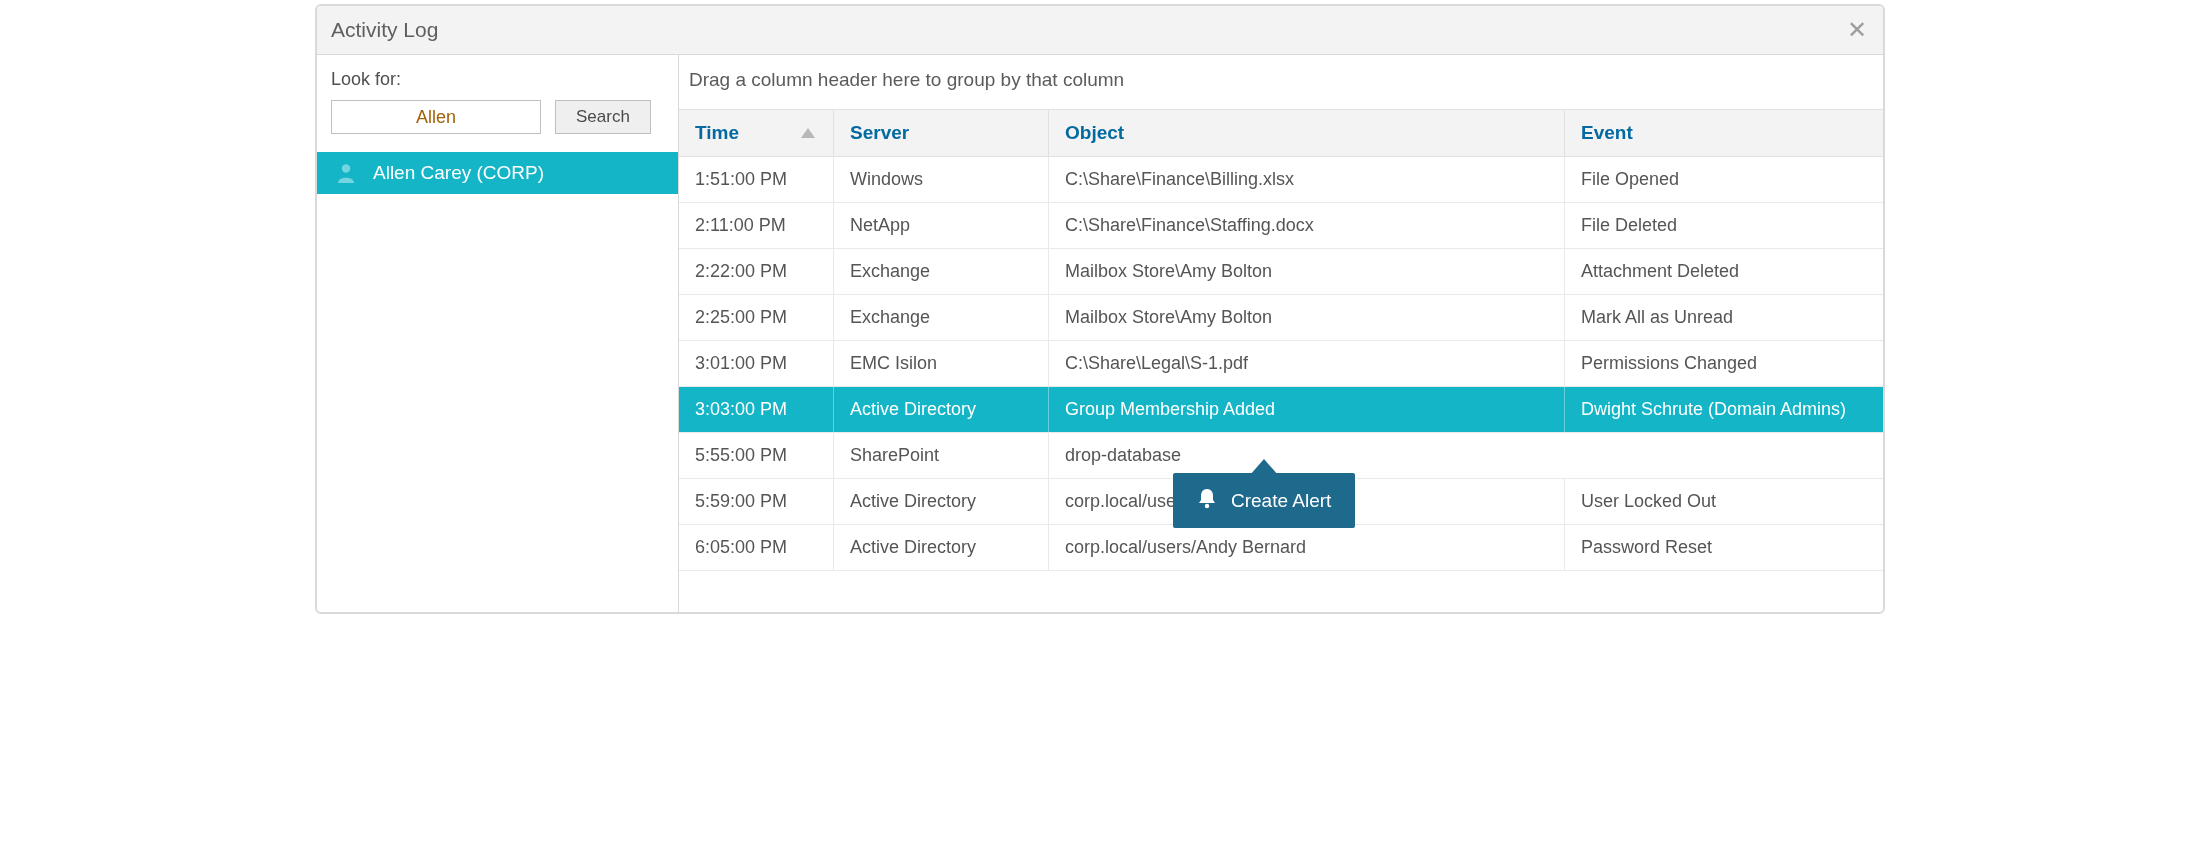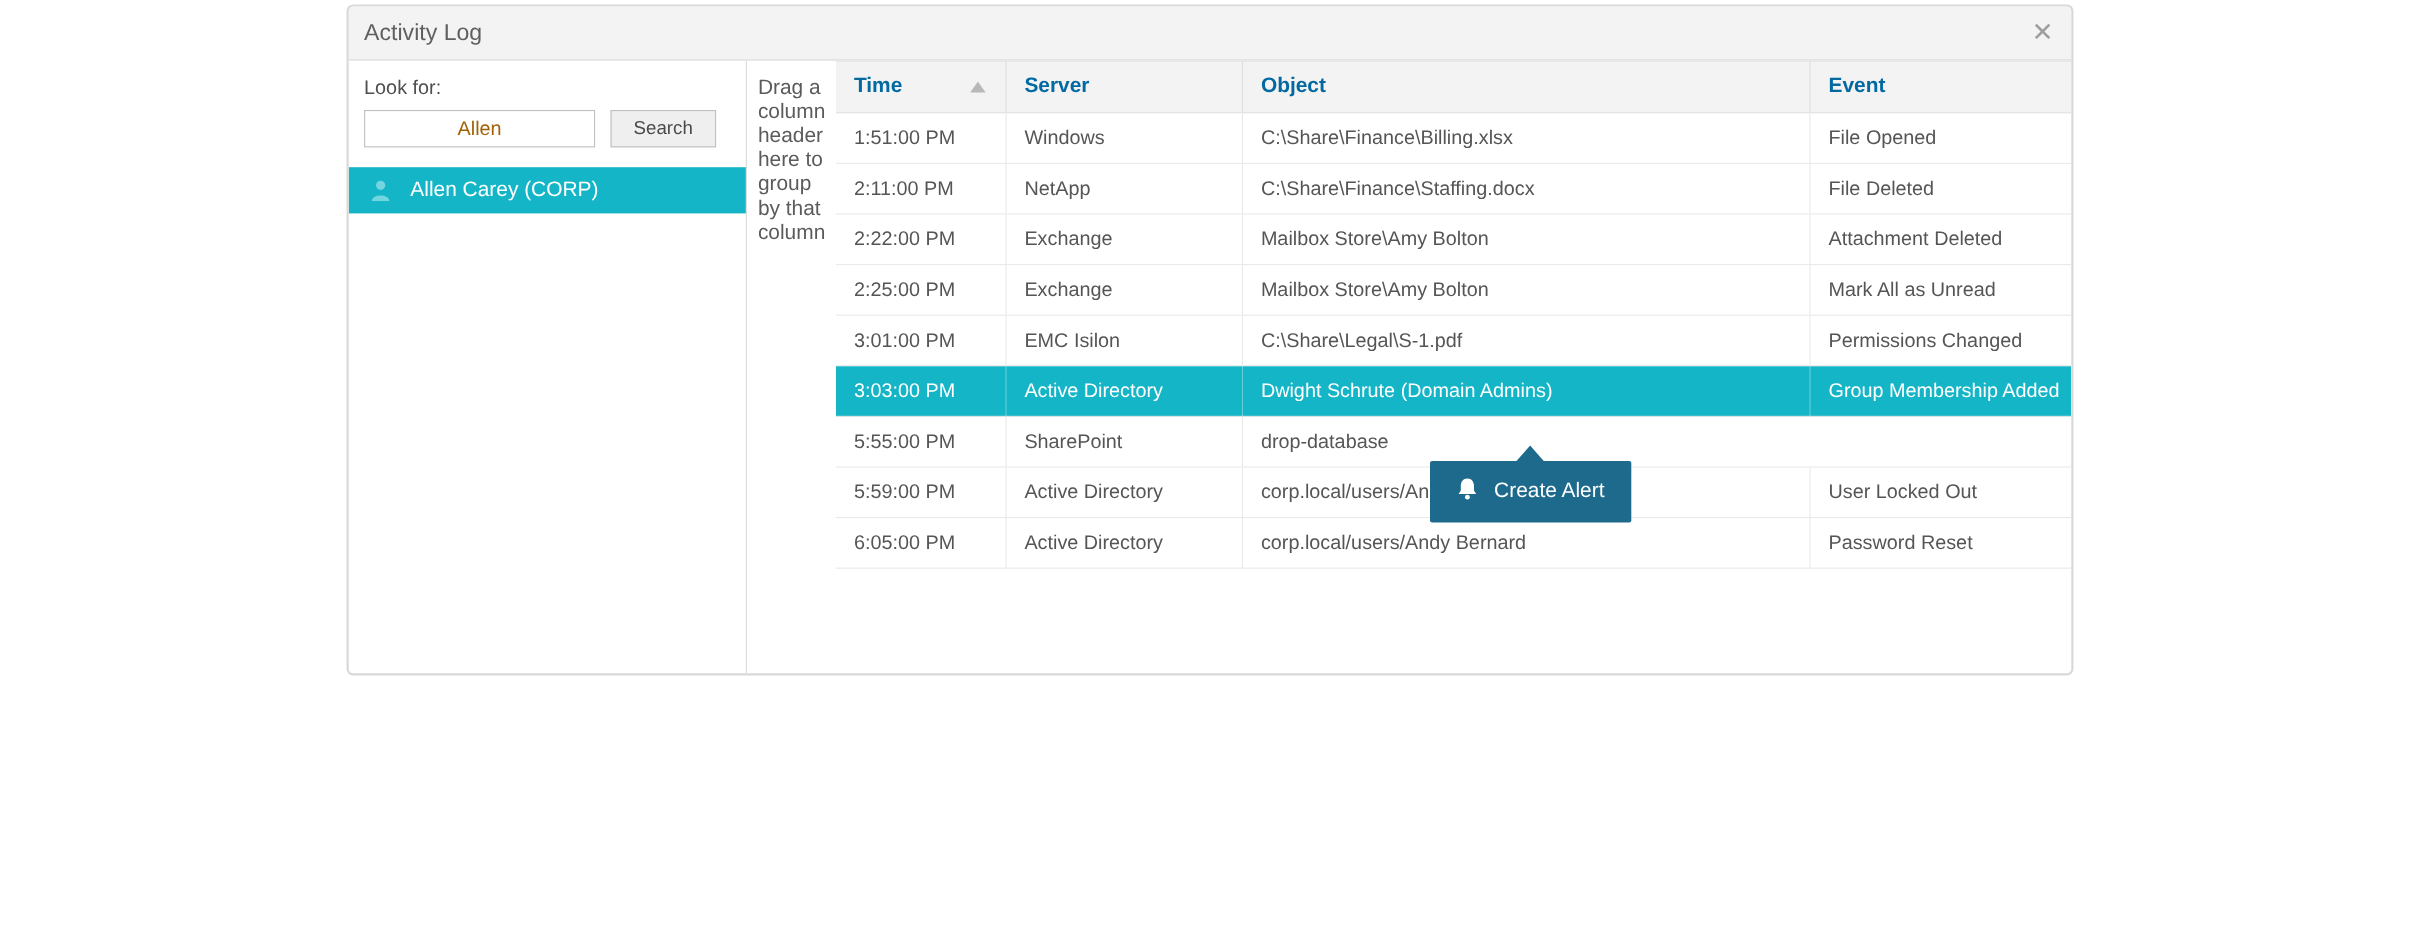--- a/index.html
+++ b/index.html
@@ -89,21 +89,21 @@
     background: #13b5c7;
     color: #ffffff;
     font-size: 19px;
     padding: 10px 18px 10px 20px;
   }
   .user-icon svg { display: block; }
   
   .main {
     flex: 1;
     display: flex;
-    flex-direction: row;
+    flex-direction: column;
     overflow: hidden;
   }
   .groupbar {
     font-size: 19px;
     color: #5b5b5b;
     padding: 14px 10px 18px 10px;
   }
   .table {
     display: flex;
     flex-direction: column;
@@ -260,41 +260,41 @@
             </div>
             <div class="trow">
               <div class="td">3:01:00 PM</div>
               <div class="td">EMC Isilon</div>
               <div class="td">C:\Share\Legal\S-1.pdf</div>
               <div class="td">Permissions Changed</div>
             </div>
             <div class="trow selected">
               <div class="td">3:03:00 PM</div>
               <div class="td">Active Directory</div>
+              <div class="td">Group Membership Added</div>
               <div class="td">Dwight Schrute (Domain Admins)</div>
-              <div class="td">Group Membership Added</div>
             </div>
             <div class="trow">
               <div class="td">5:55:00 PM</div>
               <div class="td">SharePoint</div>
               <div class="td">drop-database</div>
             </div>
             <div class="trow">
               <div class="td">5:59:00 PM</div>
               <div class="td">Active Directory</div>
               <div class="td">corp.local/users/Andy Bernard</div>
               <div class="td">User Locked Out</div>
             </div>
             <div class="trow">
               <div class="td">6:05:00 PM</div>
               <div class="td">Active Directory</div>
               <div class="td">corp.local/users/Andy Bernard</div>
               <div class="td">Password Reset</div>
             </div>
-            <div class="popover" style="left: 540px; top: 316px;">
+            <div class="popover" style="left: 494px; top: 316px;">
               <span><svg width="20" height="22" viewBox="0 0 20 22">
                   <path d="M10 2 C6 2 4 5 4 9 L4 13 L2 16 L18 16 L16 13 L16 9 C16 5 14 2 10 2 Z" fill="#ffffff"></path>
                   <circle cx="10" cy="19" r="2.2" fill="#ffffff"></circle>
                 </svg></span>
               <span>Create Alert</span>
             </div>
           </div>
       </div>
     </div>
 

